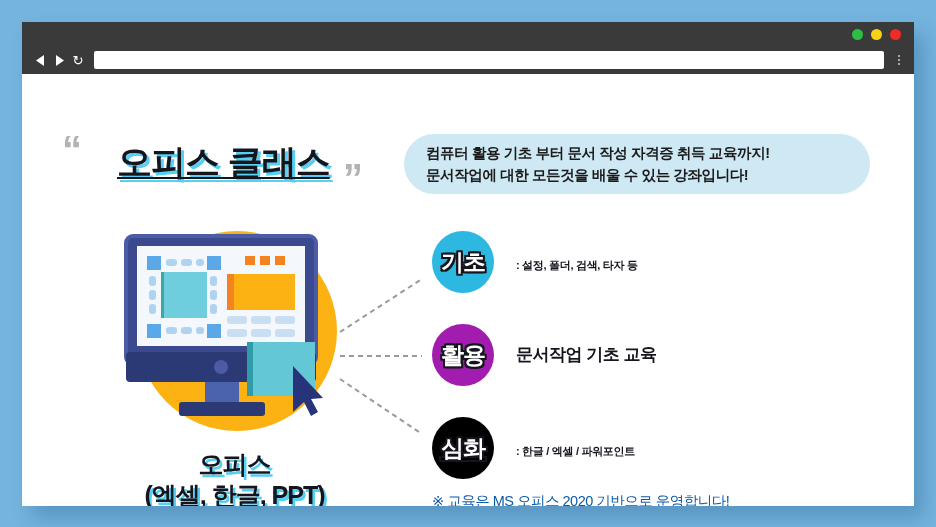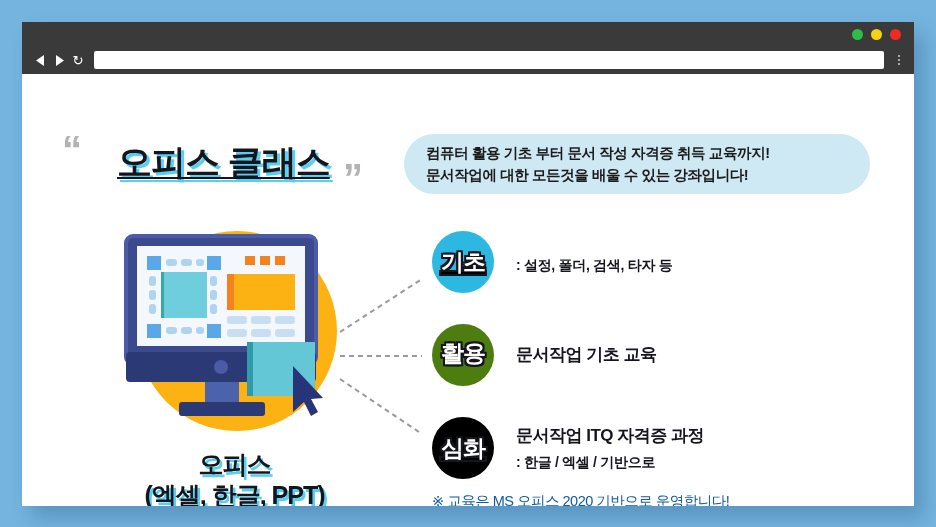--- a/index.html
+++ b/index.html
@@ -105,31 +105,31 @@
   }
   .badge span{
     font-size:23px;font-weight:bold;color:#ffffff;line-height:1;
     letter-spacing:-1px;
     text-shadow:
       -2px -2px 0 #15151e, 2px -2px 0 #15151e,
       -2px  2px 0 #15151e, 2px  2px 0 #15151e,
        0   -2px 0 #15151e, 0    2px 0 #15151e,
       -2px  0   0 #15151e, 2px  0   0 #15151e;
   }
-  .b-cyan{background:#2cb8e0;text-decoration:underline;}
-  .b-green{background:#4d7c0f;font-family:Liberation Mono, monospace;}
+  .b-cyan{background:#2cb8e0;}
+  .b-green{background:#a21caf;}
   .b-coral{background:#000000;text-decoration:underline;}
 
   .itext{margin-left:22px;}
   .itext .t1{
     font-size:17px;font-weight:bold;color:#15151e;line-height:1.3;
     letter-spacing:-.5px;white-space:nowrap;display:block;
   }
   .itext .t2{
-    font-size:14px;font-weight:bold;color:#15151e;line-height:1.3;
+    font-size:11px;font-weight:bold;color:#15151e;line-height:1.3;
     letter-spacing:-.3px;white-space:nowrap;display:block;margin-top:6px;
   }
 
   .footnote{
     position:absolute;left:410px;top:418px;
     font-size:14.5px;font-weight:normal;color:#0f5aa8;
     letter-spacing:-.5px;white-space:nowrap;
   }
 </style>
 </head>
@@ -265,22 +265,21 @@
         <div class="itext">
           <span class="t1">문서작업 기초 교육</span>
         </div>
       </div>
 
       <div class="item item3">
         <div class="badge b-coral">
           <span>심화</span>
         </div>
         <div class="itext">
-          <span class="t1">문서작업 ITQ 자격증 과정</span>
-          <span class="t2">: 한글 / 엑셀 / 기반으로</span>
+          <span class="t2">: 한글 / 엑셀 / 파워포인트</span>
         </div>
       </div>
 
       <div class="footnote">※ 교육은 MS 오피스 2020 기반으로 운영합니다!</div>
 
     </div>
   </div>
 </div>
 
 </body></html>

